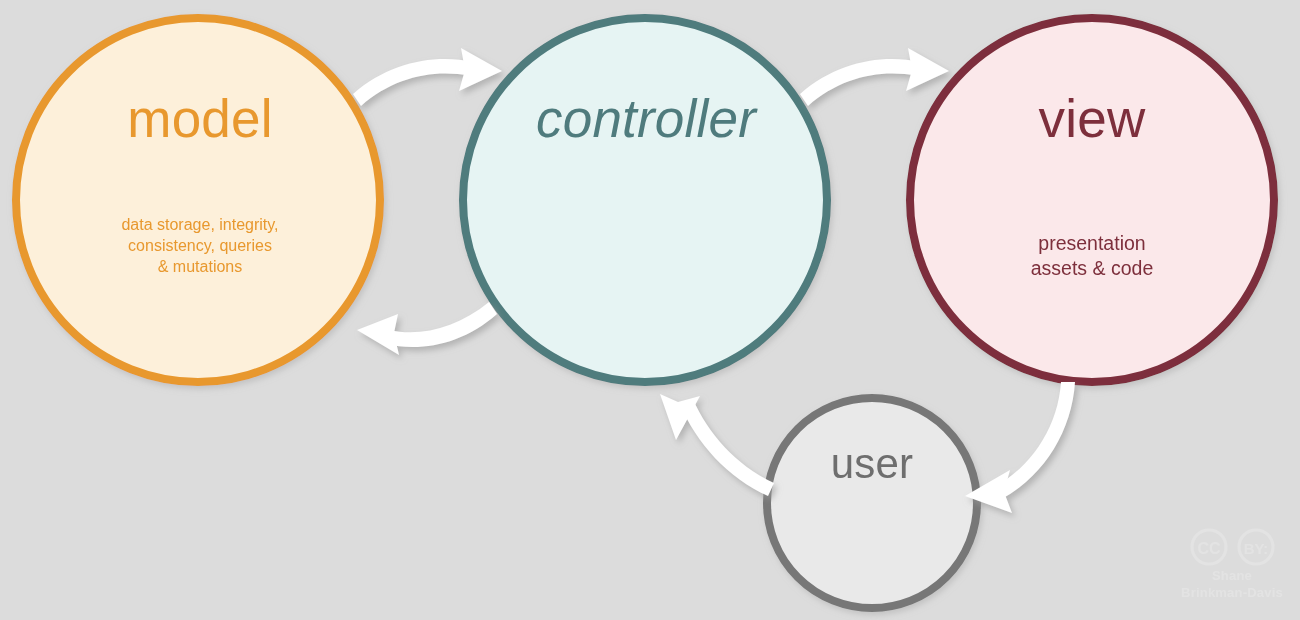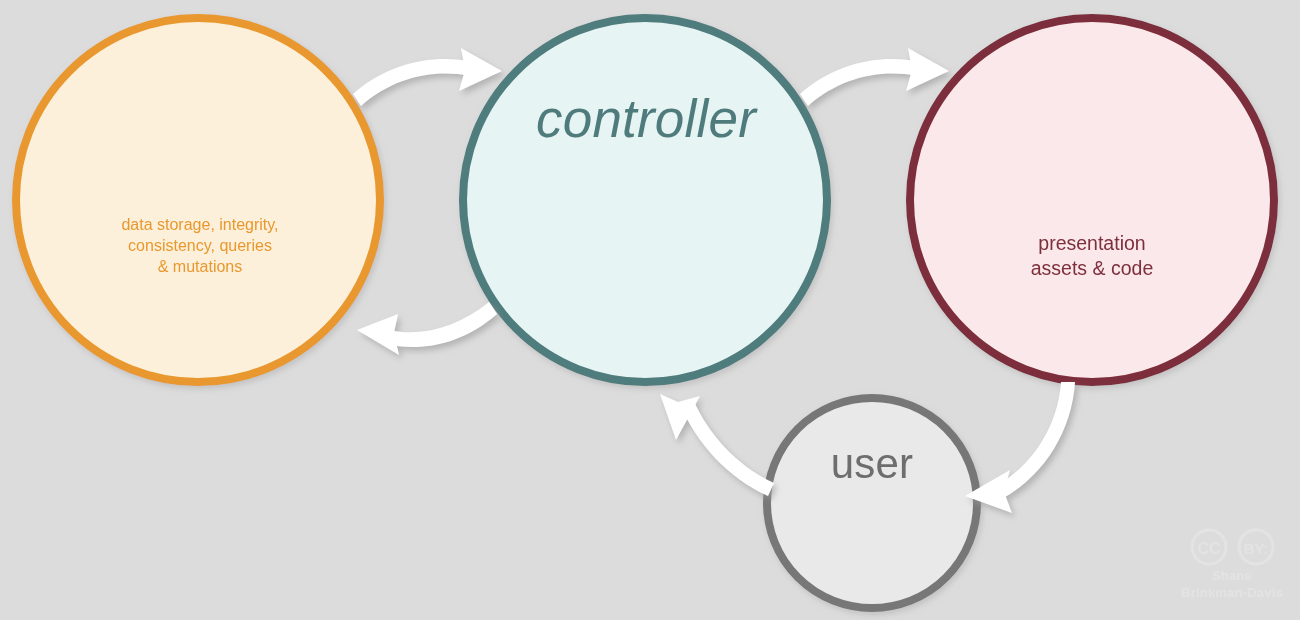--- a/index.html
+++ b/index.html
@@ -155,26 +155,28 @@
       <g>
         <path d="M 768,496 C 728,478 696,443 680,404
                  L 693,399
                  C 708,434 737,466 774,483 Z"></path>
         <path d="M 660,394 L 676,440 L 700,396 L 678,402 Z"></path>
       </g>
 
     </g>
   </svg>
 
+  <div class="node-label title" id="model-title">model</div>
   <div class="node-label desc" id="model-desc">data storage, integrity,
 consistency, queries
 &amp; mutations</div>
 
   <div class="node-label title" id="controller-title">controller</div>
 
+  <div class="node-label title" id="view-title">view</div>
   <div class="node-label title" id="user-title">user</div>
 
   <div class="node-label desc" id="view-desc">presentation
 assets &amp; code</div>
 
   <div id="credit">
     <div class="cc-badges">
       <svg width="40" height="40" viewBox="0 0 40 40">
         <circle cx="20" cy="20" r="17" fill="none" stroke="#e3e3e3" stroke-width="3.2"></circle>
         <text x="20" y="26.5" text-anchor="middle" font-family="Liberation Sans, sans-serif" font-size="16" font-weight="bold" fill="#e3e3e3">CC</text>

